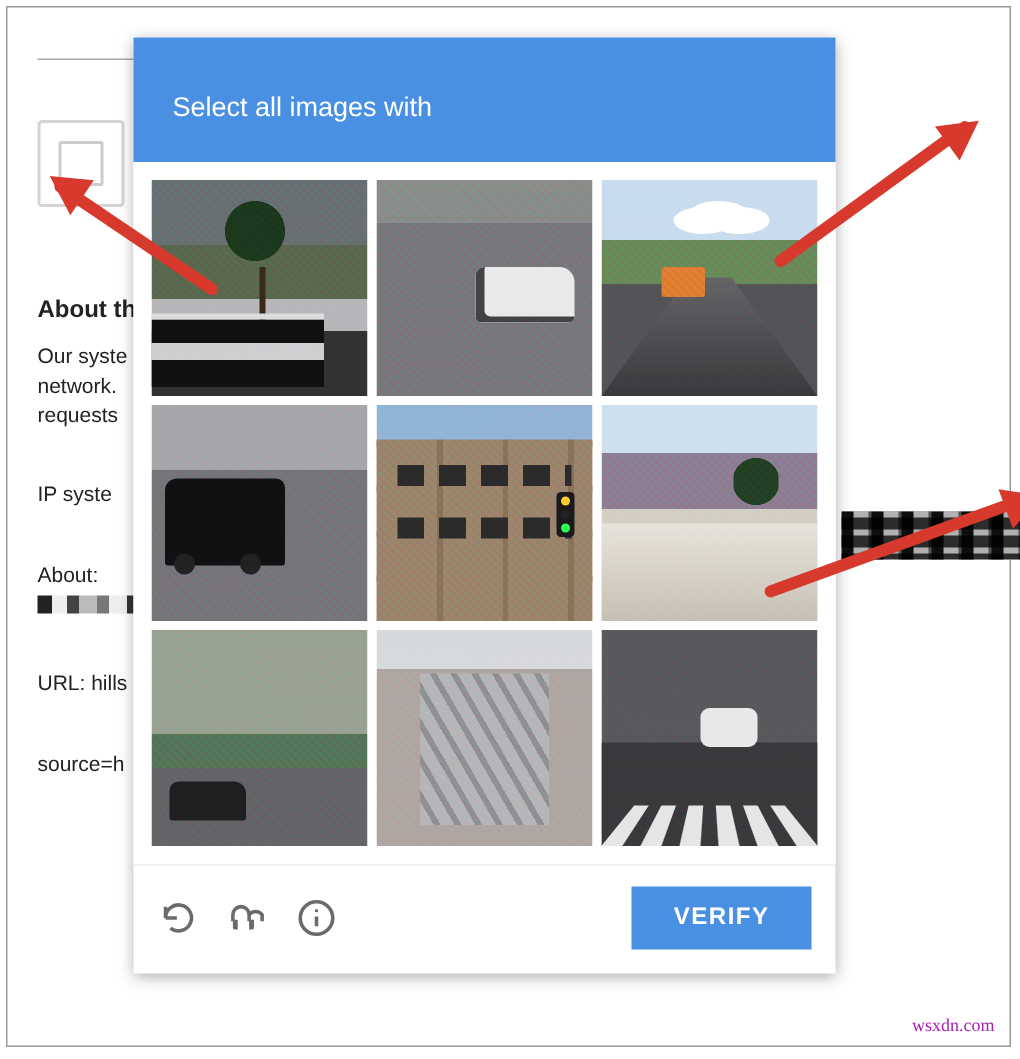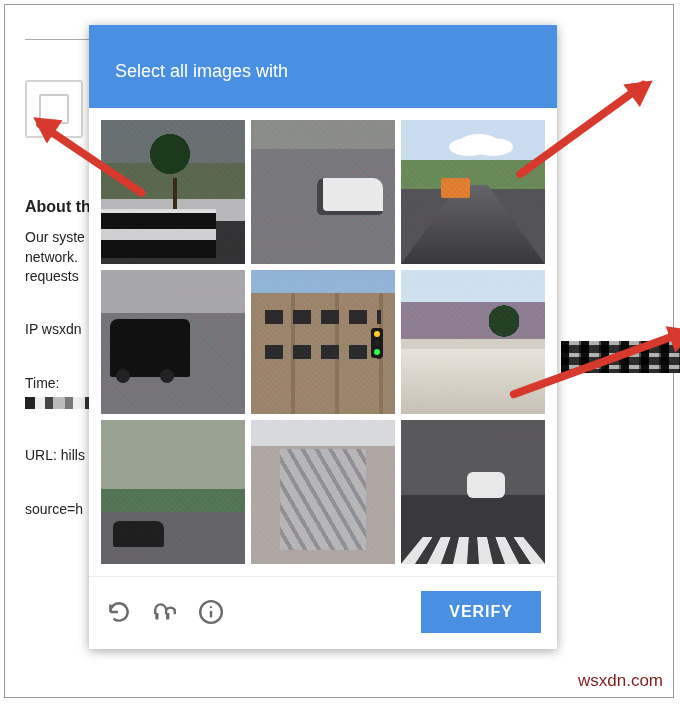--- a/index.html
+++ b/index.html
@@ -141,41 +141,41 @@
       padding:12px 28px; font-size:16px; font-weight:700; letter-spacing:1px;
       cursor:pointer;
     }
     .arrow { position:absolute; width:140px; height:20px; pointer-events:none; }
     .arrow .shaft { position:absolute; left:0; top:8px; width:100%; height:8px; background:#d73a2c; border-radius:4px; }
     .arrow .head { position:absolute; left:-6px; top:-4px; width:0; height:0;
       border-right:26px solid #d73a2c; border-top:14px solid transparent; border-bottom:14px solid transparent; }
     .a1 { left:22px; top:142px; width:130px; transform:rotate(34deg); }
     .a2 { left:498px; top:116px; width:160px; transform:rotate(144deg); }
     .a3 { left:500px; top:350px; width:190px; transform:rotate(160deg); }
-    .watermark { position:absolute; right:10px; bottom:6px; font-size:17px; color:#7f1d1d; }
+    .watermark { position:absolute; right:10px; bottom:6px; font-size:12px; color:#a21caf;font-family:Liberation Serif, serif; }
   </style>
 </head>
 <body>
 
 <div class="outer-frame">
 
   <div class="page-bg">
     <div class="page-rule"></div>
     <div class="robot-box">
       <div class="robot-check"></div>
     </div>
     <div class="about-head">About th</div>
     <div class="para">Our syste
 network.
 requests</div>
     <div class="para">
-      <span>IP wsxdn</span>
-    </div>
-    <div class="para">
-      <span>Time:</span>
+      <span>IP syste</span>
+    </div>
+    <div class="para">
+      <span>About:</span>
       <span class="pixelate"></span>
     </div>
     <div class="para">
       <span>URL: hills</span>
     </div>
     <div class="para">
       <span>source=h</span>
     </div>
   </div>
 

